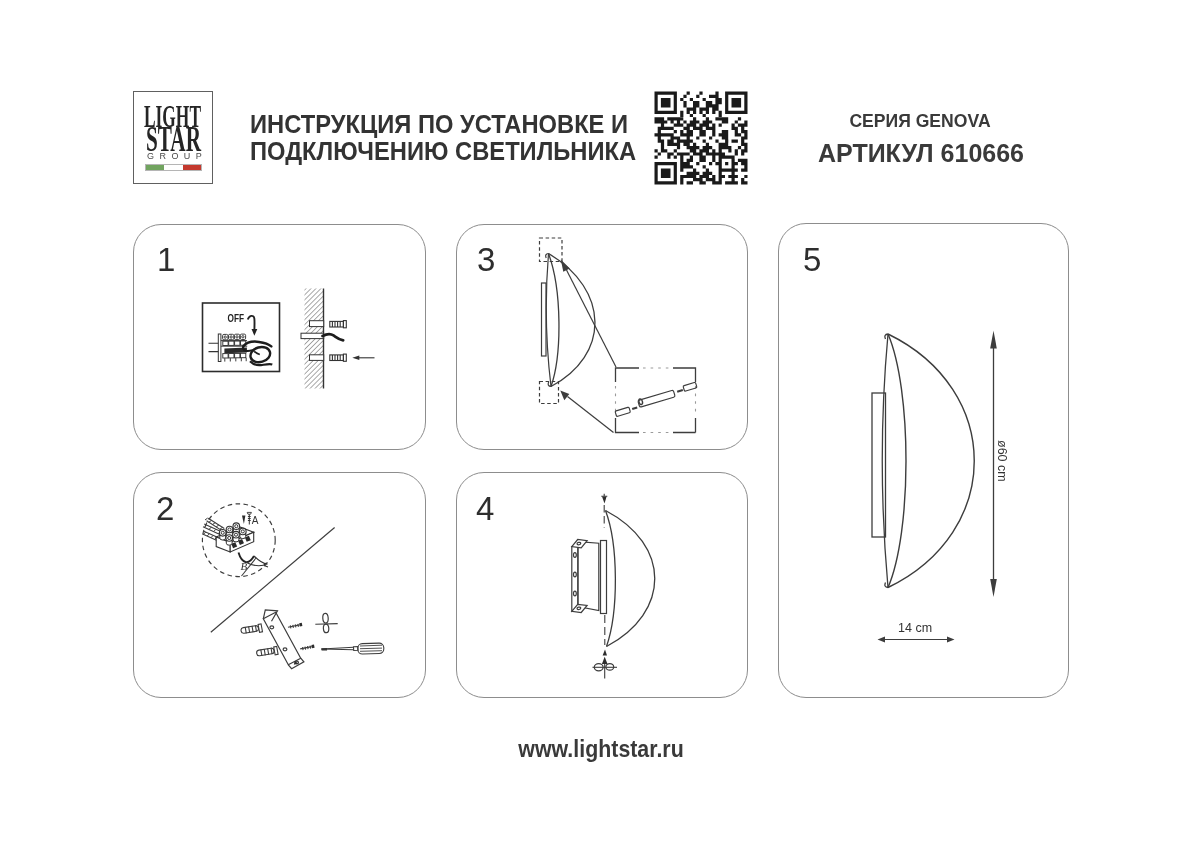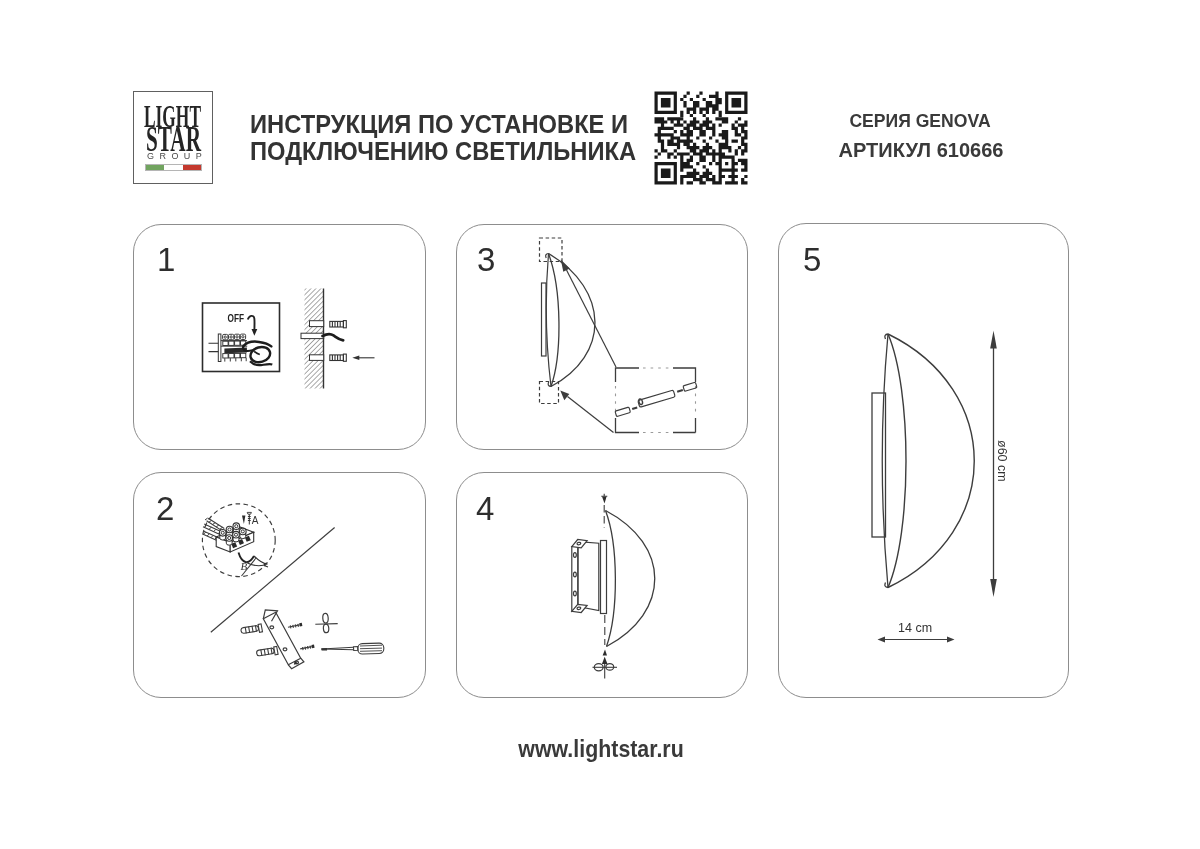--- a/index.html
+++ b/index.html
@@ -19,21 +19,21 @@
 <div class="abs" style="left:147px;top:152px;font-size:9px;line-height:1;letter-spacing:5.45px;color:#4a4a4a;">GROUP</div>
 <div class="abs" style="left:146px;top:164.8px;width:55px;height:5.4px;outline:0.6px solid #b5b5b5;display:flex;">
   <div style="flex:1;background:#71a45f;"></div>
     <div style="flex:1;background:#fff;"></div>
     <div style="flex:1;background:#c4392e;"></div>
 </div>
 
 <div class="abs" style="left:250px;top:110.5px;width:500px;font-weight:bold;font-size:26.5px;line-height:27px;color:#333;transform:scaleX(0.895);transform-origin:0 0;white-space:nowrap;">ИНСТРУКЦИЯ ПО УСТАНОВКЕ И<br>ПОДКЛЮЧЕНИЮ СВЕТИЛЬНИКА</div>
 
 <div class="abs" style="left:770px;top:110px;width:300px;text-align:center;font-weight:bold;font-size:18.5px;color:#3a3a3a;transform:scaleX(0.95);">СЕРИЯ GENOVA</div>
-<div class="abs" style="left:771px;top:139px;width:300px;text-align:center;font-weight:bold;font-size:20px;color:#3a3a3a;">АРТИКУЛ 610666</div>
+<div class="abs" style="left:771px;top:139px;width:300px;text-align:center;font-weight:bold;font-size:25px;color:#3a3a3a;">АРТИКУЛ 610666</div>
 
 <div class="panel" style="left:133px;top:224px;width:291px;height:224px;"></div>
 <div class="panel" style="left:133px;top:472px;width:291px;height:224px;"></div>
 <div class="panel" style="left:456px;top:224px;width:290px;height:224px;"></div>
 <div class="panel" style="left:456px;top:472px;width:290px;height:224px;"></div>
 <div class="panel" style="left:778px;top:223px;width:289px;height:473px;"></div>
 <div class="pnum" style="left:157px;top:241px;">1</div>
 <div class="pnum" style="left:156px;top:490px;">2</div>
 <div class="pnum" style="left:477px;top:241px;">3</div>
 <div class="pnum" style="left:476px;top:490px;">4</div>

